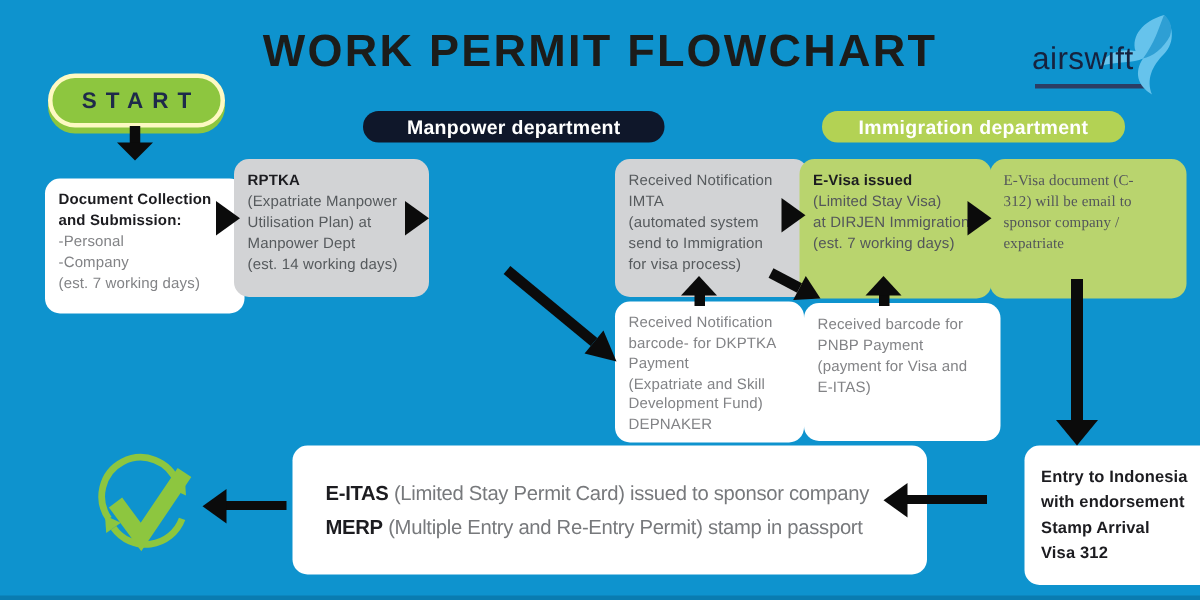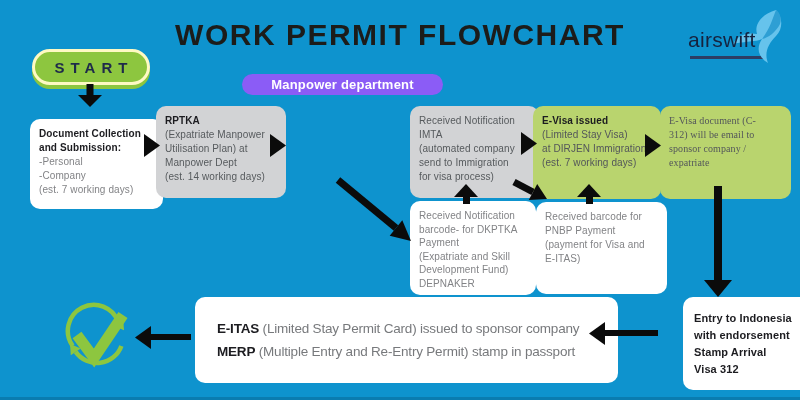--- a/index.html
+++ b/index.html
@@ -23,21 +23,21 @@
     box-shadow:0 4px 0 0 #8dc63f;
     display:flex;align-items:center;justify-content:center;
     color:#1e2a4a;font-weight:bold;font-size:15px;letter-spacing:6px;padding-left:6px;
   }
   
   .pill{
     position:absolute;top:74px;height:21px;border-radius:11px;
     display:flex;align-items:center;justify-content:center;
     color:#fff;font-weight:bold;font-size:13px;letter-spacing:.2px;
   }
-  .pill-manpower{left:242px;width:201px;background:#8b5cf6;}
+  .pill-manpower{left:242px;width:201px;background:#0f172a;}
   .pill-immigration{left:548px;width:202px;background:#b3d254;}
   
   .flow-box{
     position:absolute;border-radius:10px;padding:8px 4px 6px 9px;
     font-size:10px;line-height:14px;letter-spacing:.1px;white-space:nowrap;
   }
   .flow-box .b{font-weight:bold;color:#1c1c20;}
   .v-white{background:#ffffff;color:#828386;}
   .v-gray{background:#d2d3d5;color:#565a5d;}
   .v-green{background:#b9d46e;color:#53565a;}
@@ -71,39 +71,40 @@
       <path d="M44 2 C30 6 22 16 25 26 C14 24 5 28 1 36 C13 33 24 34 30 31 C24 40 26 49 36 55 C32 45 36 36 44 28 C52 20 50 8 44 2 Z" fill="#66c3ec"></path>
       <path d="M44 2 C40 12 38 20 30 31 C36 30 44 24 48 16 C50 10 48 5 44 2 Z" fill="#2e9fd4"></path>
     </svg>
     <span class="brand">airswift</span>
     <div class="tagline"></div>
   </div>
 
   <div class="start">START</div>
 
   <div class="pill pill-manpower">Manpower department</div>
+  <div class="pill pill-immigration">Immigration department</div>
 
   <div class="flow-box v-white b-document">
       <div><span class="b">Document Collection</span></div>
       <div><span class="b">and Submission:</span></div>
       <div><span>-Personal</span></div>
       <div><span>-Company</span></div>
       <div><span>(est. 7 working days)</span></div>
     </div>
   <div class="flow-box v-gray b-rptka">
       <div><span class="b">RPTKA</span></div>
       <div><span>(Expatriate Manpower</span></div>
       <div><span>Utilisation Plan) at</span></div>
       <div><span>Manpower Dept</span></div>
       <div><span>(est. 14 working days)</span></div>
     </div>
   <div class="flow-box v-gray b-imta">
       <div><span>Received Notification</span></div>
       <div><span>IMTA</span></div>
-      <div><span>(automated company</span></div>
+      <div><span>(automated system</span></div>
       <div><span>send to Immigration</span></div>
       <div><span>for visa process)</span></div>
     </div>
   <div class="flow-box v-green b-evisa">
       <div><span class="b">E-Visa issued</span></div>
       <div><span>(Limited Stay Visa)</span></div>
       <div><span>at DIRJEN Immigration</span></div>
       <div><span>(est. 7 working days)</span></div>
     </div>
   <div class="flow-box v-green b-evisadoc">

